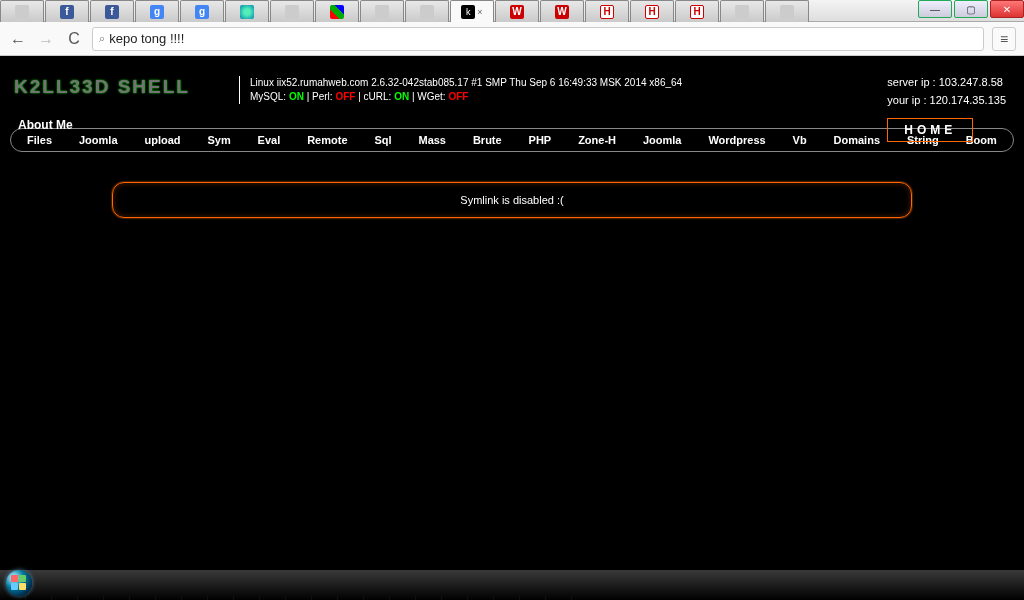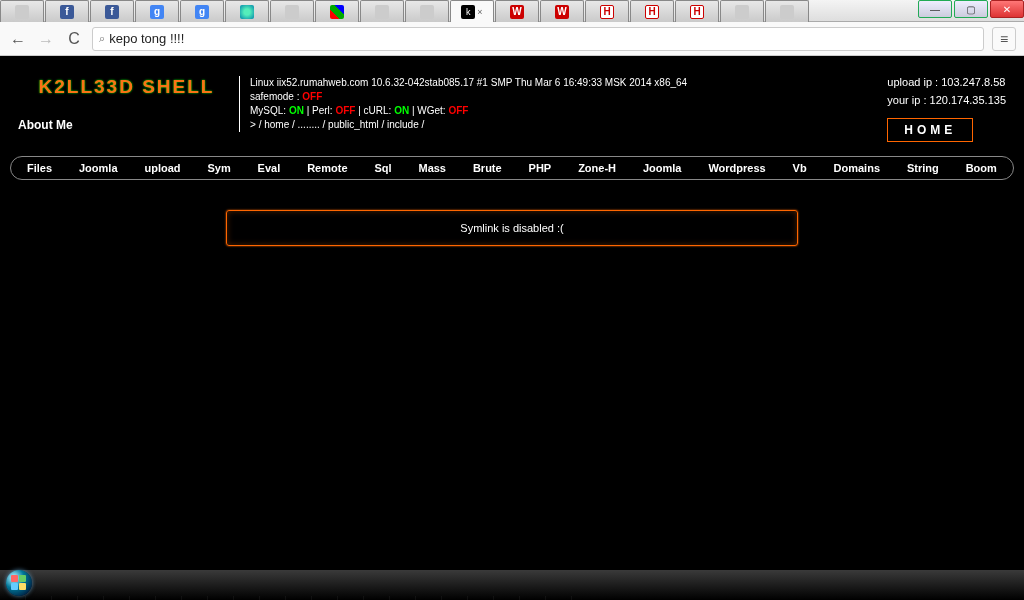--- a/index.html
+++ b/index.html
@@ -28,34 +28,34 @@
 .nav-btn { width:20px; height:20px; display:flex; align-items:center; justify-content:center; color:#555; font-size:16px;}
 .nav-btn.disabled { color:#bbb; }
 .url-bar { flex:1; height:24px; border:1px solid #ccc; border-radius:3px; background:#fff; display:flex; align-items:center; padding:0 6px; gap:4px;}
 .url-bar .mag { font-size:11px; color:#777; }
 .url-bar .txt { font-size:13px; color:#222; }
 .menu-btn { width:24px; height:24px; border:1px solid #ccc; border-radius:3px; display:flex; align-items:center; justify-content:center; font-size:14px; color:#555; background:#fafafa;}
 
 
 .page { position:absolute; top:56px; left:0; right:0; bottom:30px; background:#000; color:#fff; font-family:"Courier New",monospace; font-size:11px; overflow:hidden; }
 .hdr { display:flex; padding:20px 14px 8px; }
-.logo { font-family:Verdana,sans-serif; letter-spacing:2px; font-weight:bold; font-size:19px; color:#f97316; text-shadow:0 0 2px #0f0; width:225px;text-align:center; }
+.logo { font-family:Verdana,sans-serif; letter-spacing:2px; font-weight:bold; font-size:19px; color:#737373; text-shadow:0 0 2px #0f0; width:225px; }
 .about { position:absolute; top:62px; left:18px; font-family:Verdana,sans-serif; font-weight:bold; font-size:12px; color:#fff;}
 .info { border-left:1px solid #fff; padding-left:10px; font-family:Verdana,sans-serif; font-size:10px; color:#fff; line-height:1.4; flex:1;}
 .info .on { color:#00ff00; font-weight:bold;}
 .info .off { color:#ff0000; font-weight:bold;}
 .path a { color:#fff; text-decoration:none; }
 .rhs { position:absolute; top:20px; right:18px; font-family:Verdana,sans-serif; font-size:11px; color:#fff; text-align:left;}
 .rhs div { margin-bottom:6px;}
 .home-btn { border:1px solid #ff6600; padding:4px 16px; margin-top:6px; font-family:Verdana,sans-serif; font-weight:bold; letter-spacing:4px; font-size:12px; display:inline-block;}
 
 .menubar { margin:16px 10px 0; border:1px solid #888; border-radius:13px; padding:5px 16px; display:flex; justify-content:space-between; font-family:Verdana,sans-serif; font-weight:bold; font-size:11px;}
 .menubar span { cursor:pointer; }
 
-.panel { margin:30px auto 0; width:572px; border:1px solid #ff6600; border-radius:3px; padding:11px; text-align:center; font-family:Verdana,sans-serif; font-size:11px; box-shadow:0 0 2px #ff6600, inset 0 0 6px rgba(255,102,0,.3);}
+.panel { margin:30px auto 0; width:800px; border:1px solid #ff6600; border-radius:12px; padding:11px; text-align:center; font-family:Verdana,sans-serif; font-size:11px; box-shadow:0 0 2px #ff6600, inset 0 0 6px rgba(255,102,0,.3);}
 
 
 .taskbar { position:absolute; bottom:0; left:0; right:0; height:30px; background:linear-gradient(#3a3a3a,#000); display:flex; align-items:flex-start;flex-direction:column; }
 .start { width:38px; height:30px; display:flex; align-items:center; justify-content:center;}
 .start-orb { width:26px; height:26px; border-radius:50%; background:radial-gradient(circle at 30% 30%, #aef 5%, #079 40%, #024 80%); position:relative; box-shadow:0 0 4px rgba(120,200,255,.6);}
 .start-orb::before{content:"";position:absolute;top:5px;left:5px;width:7px;height:7px;background:#f66;border-radius:1px;}
 .start-orb::after{content:"";position:absolute;top:5px;left:13px;width:7px;height:7px;background:#6c6;border-radius:1px;box-shadow:-8px 8px 0 #6cf, 0 8px 0 #fd6;}
 .task-items { display:flex; height:30px; }
 .task-item { width:26px; height:30px; display:flex; align-items:center; justify-content:center; border-right:1px solid rgba(255,255,255,.05);}
 .task-item .ic { width:16px; height:16px; background:#789; border-radius:2px;}
@@ -138,43 +138,32 @@
     <span class="mag">⌕</span>
     <span class="txt">kepo tong !!!!</span>
   </div>
   <div class="menu-btn">≡</div>
 </div>
 
 <div class="page">
   <div class="hdr">
     <div class="logo">K2LL33D SHELL</div>
     <div class="info">
-      <div>Linux iix52.rumahweb.com 10.6.32-042stab085.17 #1 SMP Thu Mar 6 16:49:33 MSK 2014 x86_64</div>
-      <div>
-        <span>safemode : </span><span class="off">OFF</span>
-      </div>
+      <div>Linux iix52.rumahweb.com 2.6.32-042stab085.17 #1 SMP Thu Sep 6 16:49:33 MSK 2014 x86_64</div>
       <div>
         <span>MySQL: </span><span class="on">ON</span><span> | </span>
         <span>Perl: </span><span class="off">OFF</span><span> | </span>
         <span>cURL: </span><span class="on">ON</span><span> | </span>
         <span>WGet: </span><span class="off">OFF</span>
       </div>
-      <div class="path">
-        <span> &gt; </span>
-        <a>/ home</a>
-        <a>/ ........</a>
-        <a>/ public_html</a>
-        <a>/ include</a>
-        <a>/</a>
-      </div>
     </div>
   </div>
   <div class="about">About Me</div>
   <div class="rhs">
-    <div><span>upload ip : </span><span>103.247.8.58</span></div>
+    <div><span>server ip : </span><span>103.247.8.58</span></div>
     <div><span>your ip : </span><span>120.174.35.135</span></div>
     <div class="home-btn">HOME</div>
   </div>
   <div class="menubar" id="menubar">
       <span>Files</span>
       <span>Joomla</span>
       <span>upload</span>
       <span>Sym</span>
       <span>Eval</span>
       <span>Remote</span>

